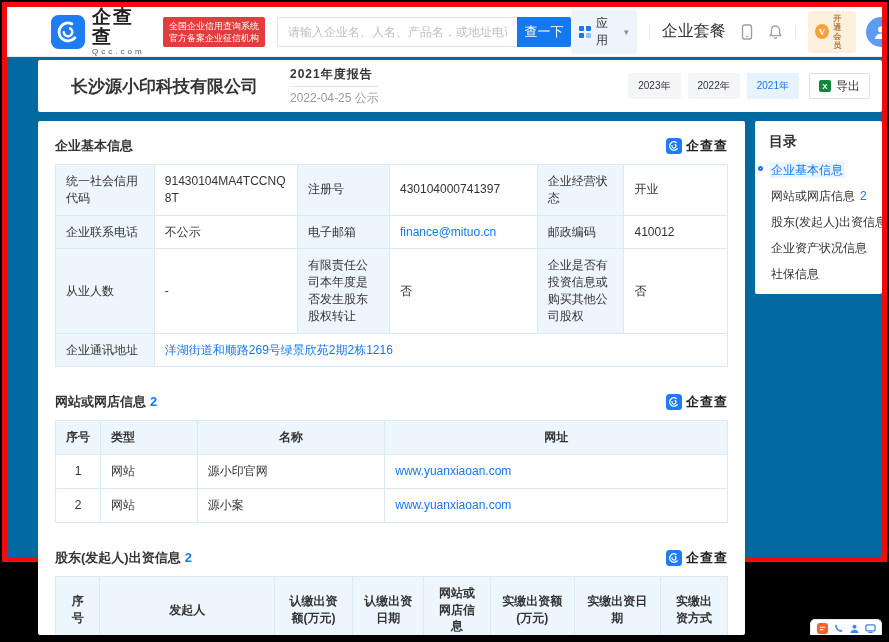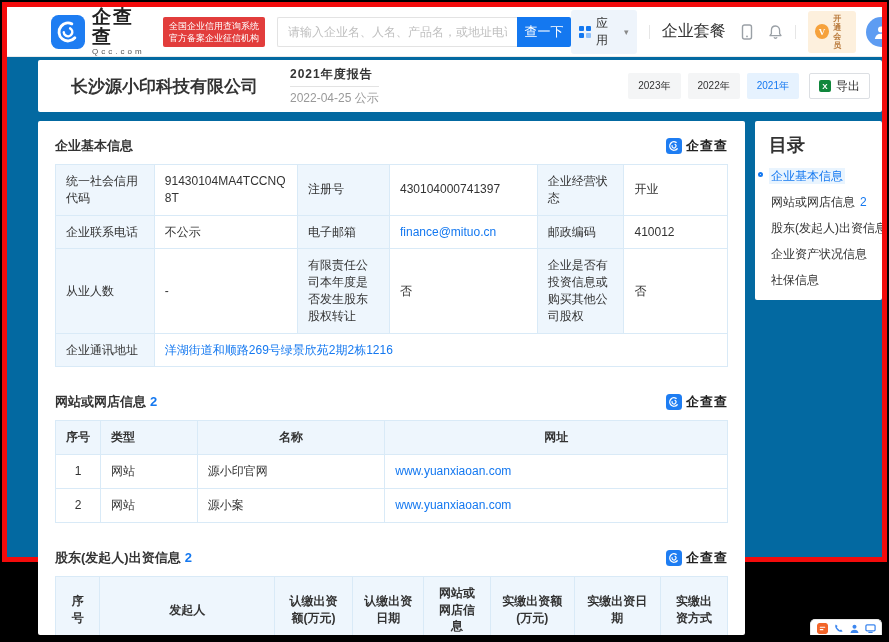--- a/index.html
+++ b/index.html
@@ -110,21 +110,21 @@
   td { background:#fff; }
   .tc { text-align:center; }
   .tl { text-align:left; }
   a.lnk { color:#1478f0; text-decoration:none; cursor:pointer; }
 
   
   .toc-card {
     position:absolute; left:748px; top:114px; width:127px; background:#fff; border-radius:2px;
     padding:12px 0 13px 14px;
   }
-  .toc-title { font-size:18px; font-weight:bold; color:#333; }
+  .toc-title { font-size:14px; font-weight:bold; color:#333; }
   .toc-list { list-style:none; margin:0; padding:0; }
   .toc-item { position:relative; margin-top:12px; font-size:12px; color:#333; line-height:14px; white-space:nowrap; cursor:pointer; }
   .toc-item .lbl-t { padding:1px 2px; }
   .toc-item.active .lbl-t { color:#1478f0; background:#e9f4fe; }
   .toc-item .c { font-style:normal; color:#1478f0; margin-left:3px; }
   .toc-dot {
     position:absolute; left:-11px; top:3px; width:5px; height:5px; border:2px solid #1478f0;
     border-radius:50%; background:#fff; display:none;
   }
   .toc-item.active .toc-dot { display:block; }

